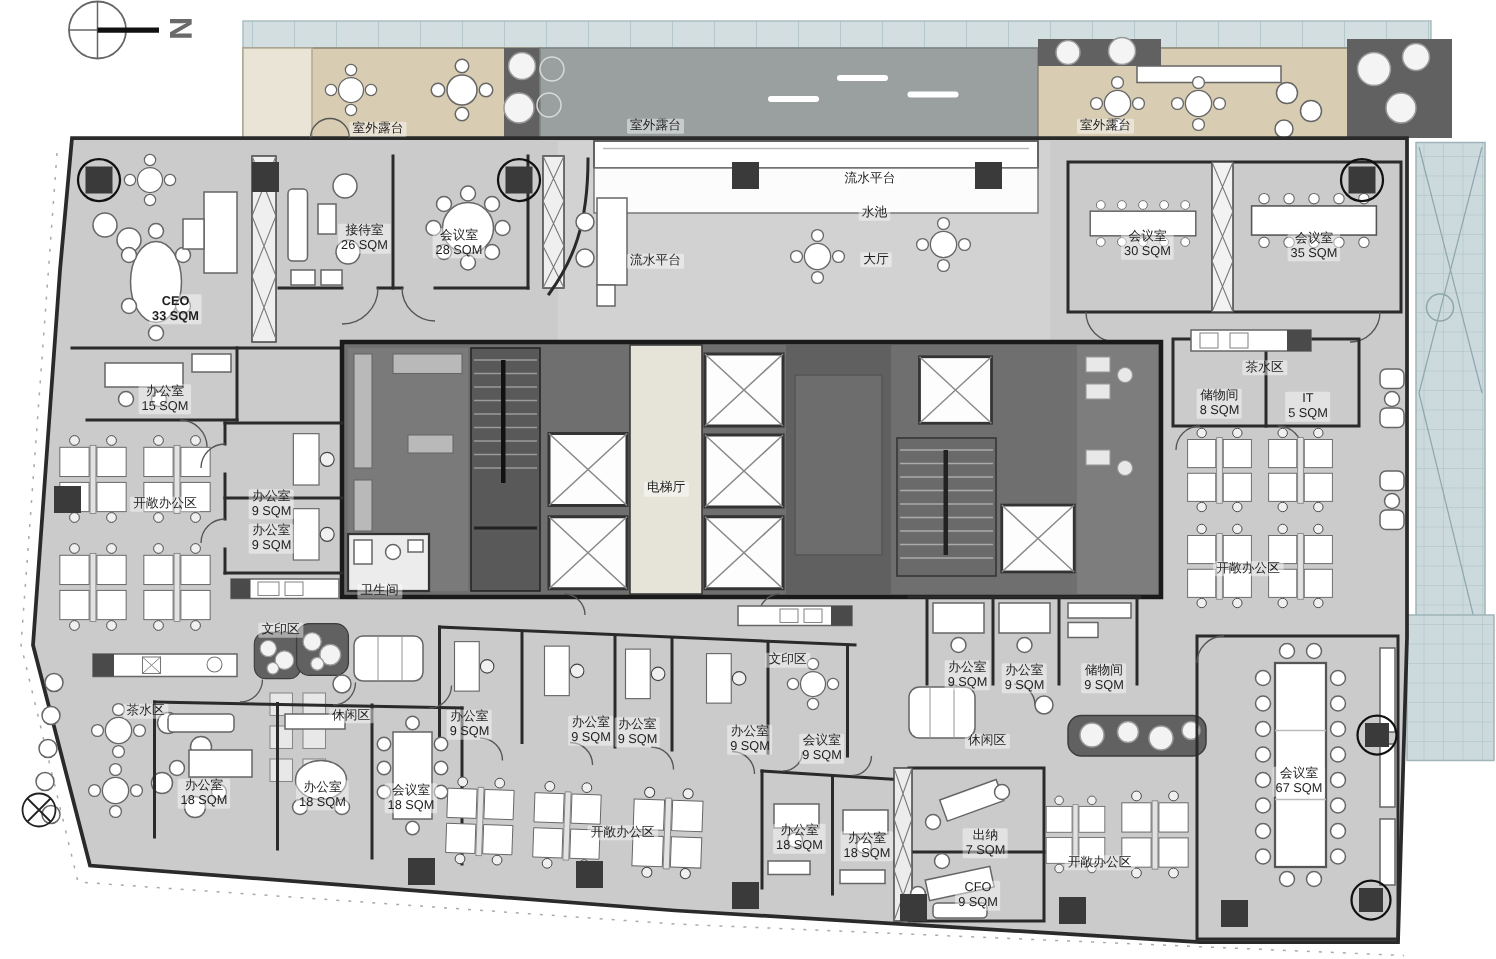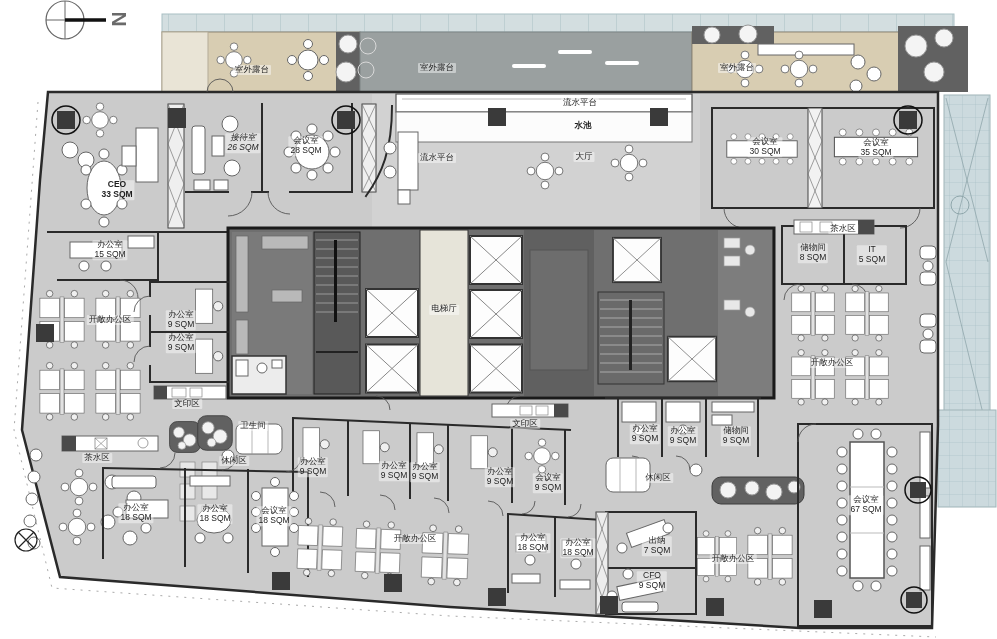--- a/index.html
+++ b/index.html
@@ -4,21 +4,21 @@
 <style>
   :root{
     --c-floor:#cbcbcb; --c-wall:#2a2a2a; --c-core:#6f6f6f; --c-coreDark:#595959;
     --c-hall:#e6e4d9; --c-terrace:#d8cdb2; --c-landscape:#9aa0a0; --c-planter:#616161;
     --c-glass:#ccdade; --c-white:#ffffff;
   }
   html,body{margin:0;padding:0;background:#fff;}
   .stage{position:relative;width:997px;height:639px;background:#fff;overflow:hidden;
          font-family:"Liberation Sans","DejaVu Sans",sans-serif;}
   .stage svg{position:absolute;left:0;top:0;}
-  .labels{position:absolute;left:0;top:0;width:997px;height:602px;pointer-events:none;}
+  .labels{position:absolute;left:0;top:16px;width:997px;height:602px;pointer-events:none;}
   .plan-label{position:absolute;transform:translate(-50%,-50%);display:flex;flex-direction:column;
       align-items:center;text-align:center;font-size:8.5px;line-height:1.15;color:#1e1e1e;
       background:rgba(255,255,255,0.45);padding:0 2px;border-radius:1px;white-space:nowrap;}
   .compass-n{position:absolute;left:119px;top:19px;transform:translate(-50%,-50%) rotate(90deg);
       font-size:21px;font-weight:bold;color:#6a6a6a;}
   .f-floor{fill:var(--c-floor);} .f-core{fill:var(--c-core);} .f-coreDark{fill:var(--c-coreDark);}
   .f-hall{fill:var(--c-hall);} .f-terrace{fill:var(--c-terrace);} .f-land{fill:var(--c-landscape);}
   .f-planter{fill:var(--c-planter);} .f-glass{fill:var(--c-glass);}
   .wall{stroke:var(--c-wall);stroke-width:2;fill:none;stroke-linecap:square;}
   .furn{fill:#ffffff;stroke:#666;stroke-width:1;}
@@ -545,30 +545,30 @@
       </div>
       <div class="plan-label" style="left: 437px; top: 68px;">
         <span>室外露台</span>
       </div>
       <div class="plan-label" style="left: 737px; top: 68px;">
         <span>室外露台</span>
       </div>
       <div class="plan-label" style="left: 580px; top: 103px;">
         <span>流水平台</span>
       </div>
-      <div class="plan-label" style="left: 583px; top: 126px; font-weight: bold;">
+      <div class="plan-label" style="left: 583px; top: 126px;">
         <span>水池</span>
       </div>
       <div class="plan-label" style="left: 437px; top: 158px;">
         <span>流水平台</span>
       </div>
       <div class="plan-label" style="left: 584px; top: 157px;">
         <span>大厅</span>
       </div>
-      <div class="plan-label" style="left: 243px; top: 143px; font-style: italic;">
+      <div class="plan-label" style="left: 243px; top: 143px;">
         <span>接待室</span>
         <span>26 SQM</span>
       </div>
       <div class="plan-label" style="left: 306px; top: 146px;">
         <span>会议室</span>
         <span>28 SQM</span>
       </div>
       <div class="plan-label" style="left: 117px; top: 190px; font-weight: bold;">
         <span>CEO</span>
         <span>33 SQM</span>
@@ -589,21 +589,21 @@
         <span>开敞办公区</span>
       </div>
       <div class="plan-label" style="left: 181px; top: 320px;">
         <span>办公室</span>
         <span>9 SQM</span>
       </div>
       <div class="plan-label" style="left: 181px; top: 343px;">
         <span>办公室</span>
         <span>9 SQM</span>
       </div>
-      <div class="plan-label" style="left: 253px; top: 378px; margin-top: 48px;">
+      <div class="plan-label" style="left: 253px; top: 378px;">
         <span>卫生间</span>
       </div>
       <div class="plan-label" style="left: 187px; top: 404px;">
         <span>文印区</span>
       </div>
       <div class="plan-label" style="left: 444px; top: 310px; font-family: Liberation Mono, monospace;">
         <span>电梯厅</span>
       </div>
       <div class="plan-label" style="left: 813px; top: 253px;">
         <span>储物间</span>

